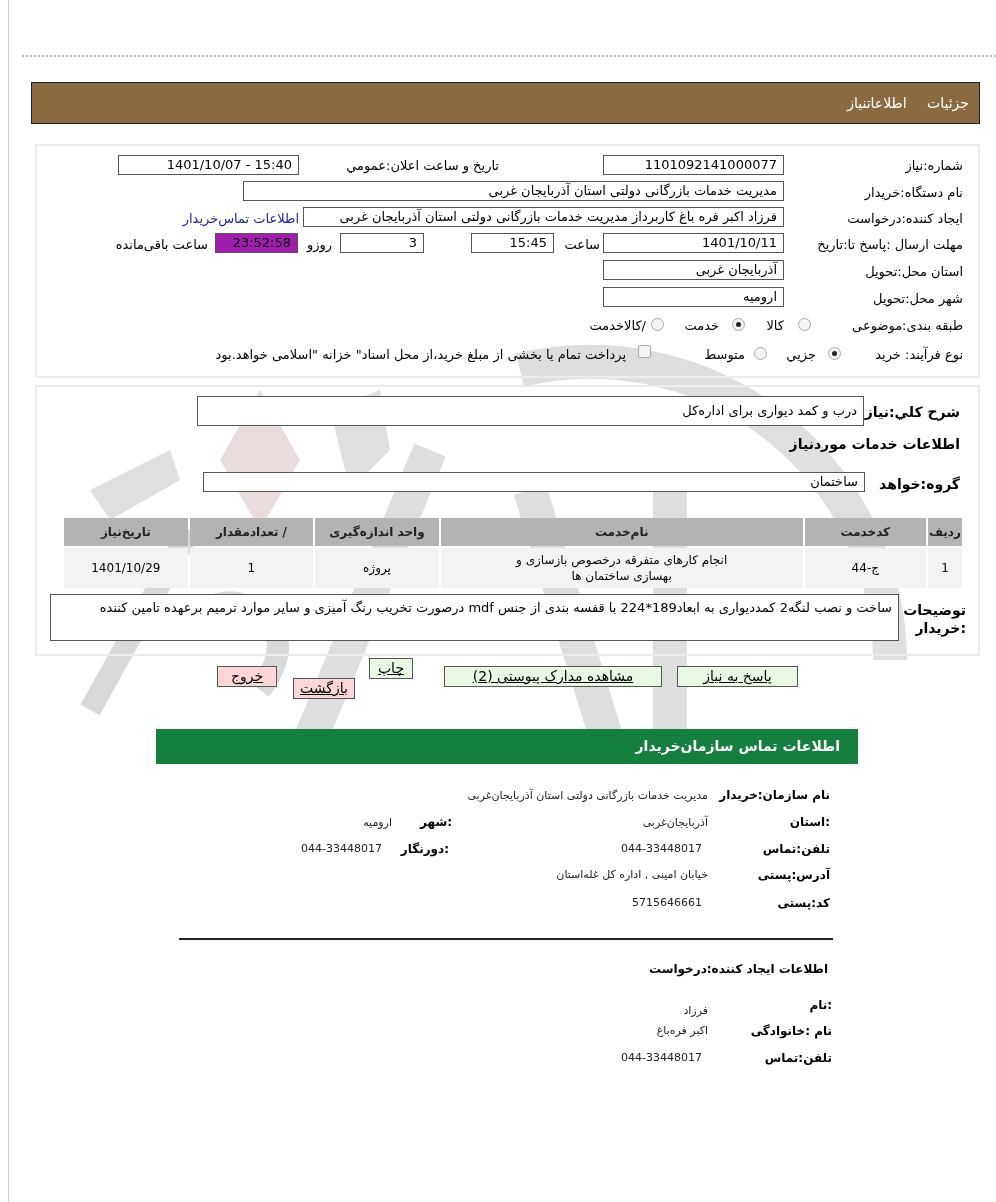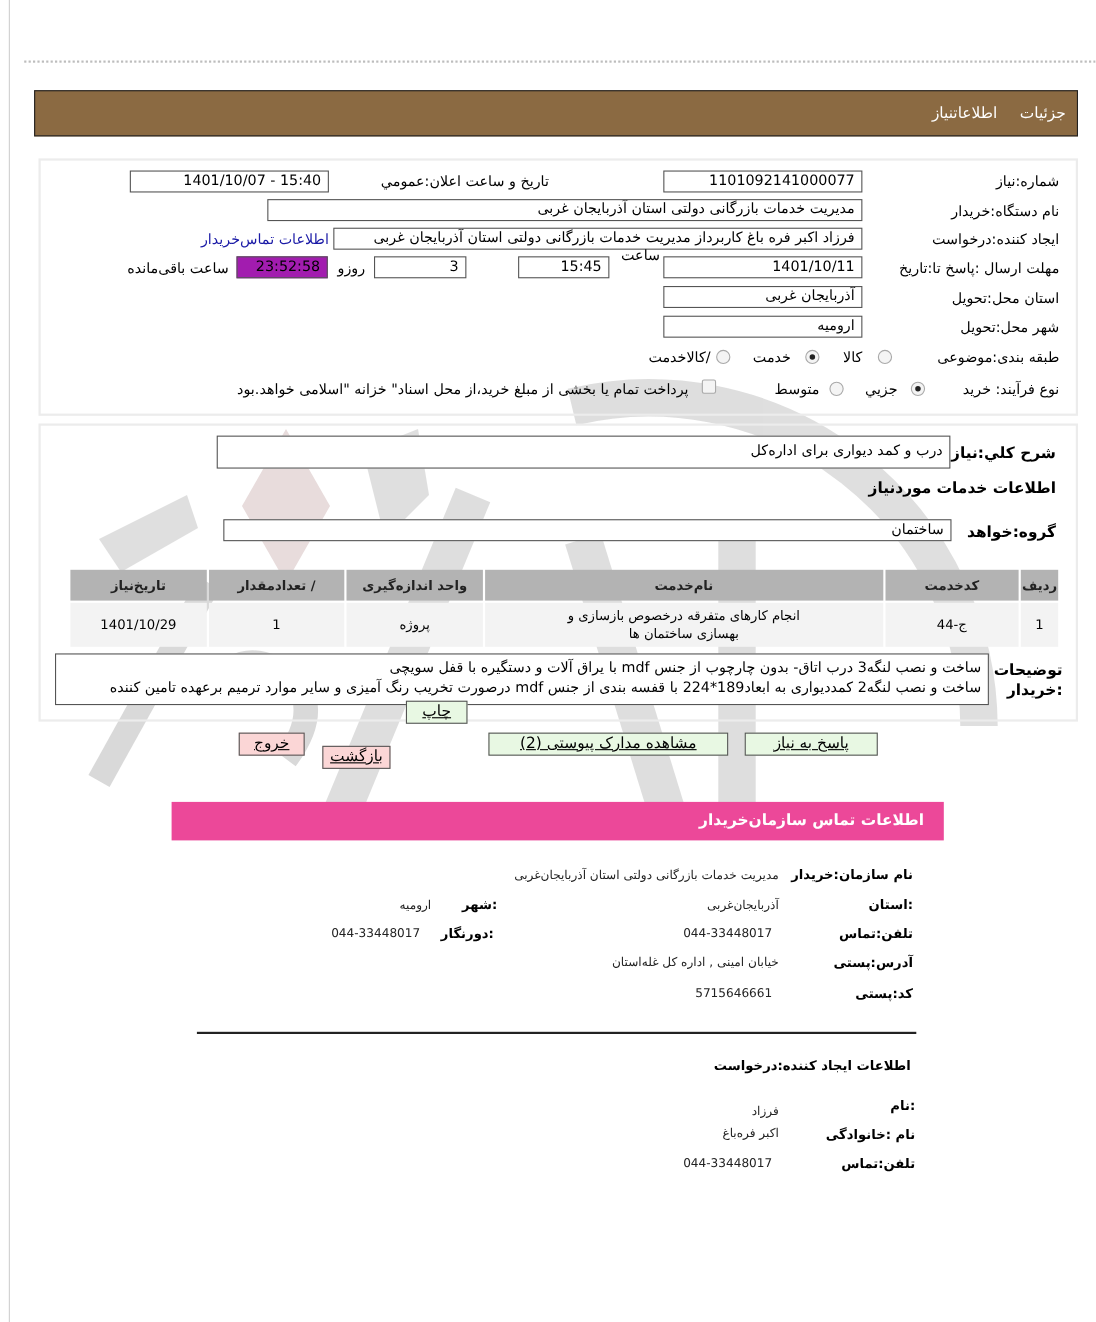--- a/index.html
+++ b/index.html
@@ -44,21 +44,21 @@
     position:absolute; left:50px; top:594px; width:849px; height:47px; border:1px solid #555; box-sizing:border-box;
     direction:rtl; padding:4px 6px; font-size:13px; line-height:18px; white-space:nowrap; overflow:hidden; background:#fff;
   }
   .btn {
     position:absolute; height:21px; border:1px solid #555; box-sizing:border-box; font-size:14px;
     text-align:center; line-height:19px; direction:rtl; cursor:pointer;text-decoration:underline;
   }
   .btn.green { background:#e8f8e3; }
   .btn.red { background:#fbd6d6; }
   .contact-bar {
-    position:absolute; left:156px; top:729px; width:702px; height:35px; background:#ec4899; color:#fff;
+    position:absolute; left:156px; top:729px; width:702px; height:35px; background:#15803d; color:#fff;
     direction:rtl; font-size:14px;
   }
   .contact-bar span { position:absolute; right:18px; top:9px; font-weight:bold; }
   .c-lbl { position:absolute; direction:rtl; white-space:nowrap; font-weight:bold; font-size:12px; }
   .c-val { position:absolute; direction:rtl; white-space:nowrap; font-size:11px; color:#222; }
   .sep { position:absolute; left:179px; top:938px; width:654px; height:0; border-top:2px solid #222; }
 </style>
 </head>
 <body>
 
@@ -99,21 +99,21 @@
 
 <span class="lbl" style="right:33px;top:185px;">نام دستگاه:خریدار</span>
 <div class="box" style="left:243px;top:181px;width:541px;">مدیریت خدمات بازرگانی دولتی استان آذربایجان غربی</div>
 
 <span class="lbl" style="right:33px;top:211px;">ایجاد کننده:درخواست</span>
 <div class="box" style="left:303px;top:207px;width:481px;">فرزاد اکبر فره باغ کاربرداز مدیریت خدمات بازرگانی دولتی استان آذربایجان غربی</div>
 <span class="lbl link" style="right:697px;top:211px;">اطلاعات تماس‌خریدار</span>
 
 <span class="lbl" style="right:33px;top:237px;">مهلت ارسال :پاسخ تا:تاریخ</span>
 <div class="box ltr" style="left:603px;top:233px;width:181px;">1401/10/11</div>
-<span class="lbl" style="right:396px;top:225px;">ساعت</span>
+<span class="lbl" style="right:396px;top:237px;">ساعت</span>
 <div class="box ltr" style="left:471px;top:233px;width:83px;">15:45</div>
 <div class="box ltr" style="left:340px;top:233px;width:84px;">3</div>
 <span class="lbl" style="right:664px;top:237px;">روزو</span>
 <div class="box countdown" style="left:215px;top:233px;width:83px;">23:52:58</div>
 <span class="lbl" style="right:788px;top:237px;">ساعت باقی‌مانده</span>
 
 <span class="lbl" style="right:33px;top:264px;">استان محل:تحویل</span>
 <div class="box" style="left:603px;top:260px;width:181px;">آذربایجان غربی</div>
 
 <span class="lbl" style="right:33px;top:291px;">شهر محل:تحویل</span>
@@ -167,27 +167,26 @@
       <td>پروژه</td>
       <td>1</td>
       <td>1401/10/29</td>
     </tr>
   </tbody>
 </table>
 
 <span class="lbl bold" style="right:30px;top:602px;font-size:14px;">توضیحات</span>
 <span class="lbl bold" style="right:30px;top:620px;font-size:14px;text-align:right;">:خریدار</span>
 <div class="desc-box">
-  <div>ساخت و نصب لنگه3 درب اتاق- بدون چارچوب از جنس mdf با یراق آلات و دستگیره با قفل سویچی</div>
   <div>ساخت و نصب لنگه2 کمددیواری به ابعاد189*224 با قفسه بندی از جنس mdf درصورت تخریب رنگ آمیزی و سایر موارد ترمیم برعهده تامین کننده</div>
 </div>
 
 <div class="btn green" style="left:677px;top:666px;width:121px;">پاسخ به نیاز</div>
 <div class="btn green" style="left:444px;top:666px;width:218px;">مشاهده مدارک پیوستی (2)</div>
-<div class="btn green" style="left:369px;top:637px;width:56px;">چاپ</div>
+<div class="btn green" style="left:369px;top:658px;width:44px;">چاپ</div>
 <div class="btn red" style="left:293px;top:678px;width:62px;">بازگشت</div>
 <div class="btn red" style="left:217px;top:666px;width:60px;">خروج</div>
 
 <div class="contact-bar">
   <span>اطلاعات تماس سازمان‌خریدار</span>
 </div>
 
 <span class="c-lbl" style="right:166px;top:788px;">نام سازمان:خریدار</span>
 <span class="c-val" style="right:288px;top:789px;">مدیریت خدمات بازرگانی دولتی استان آذربایجان‌غربی</span>
 

